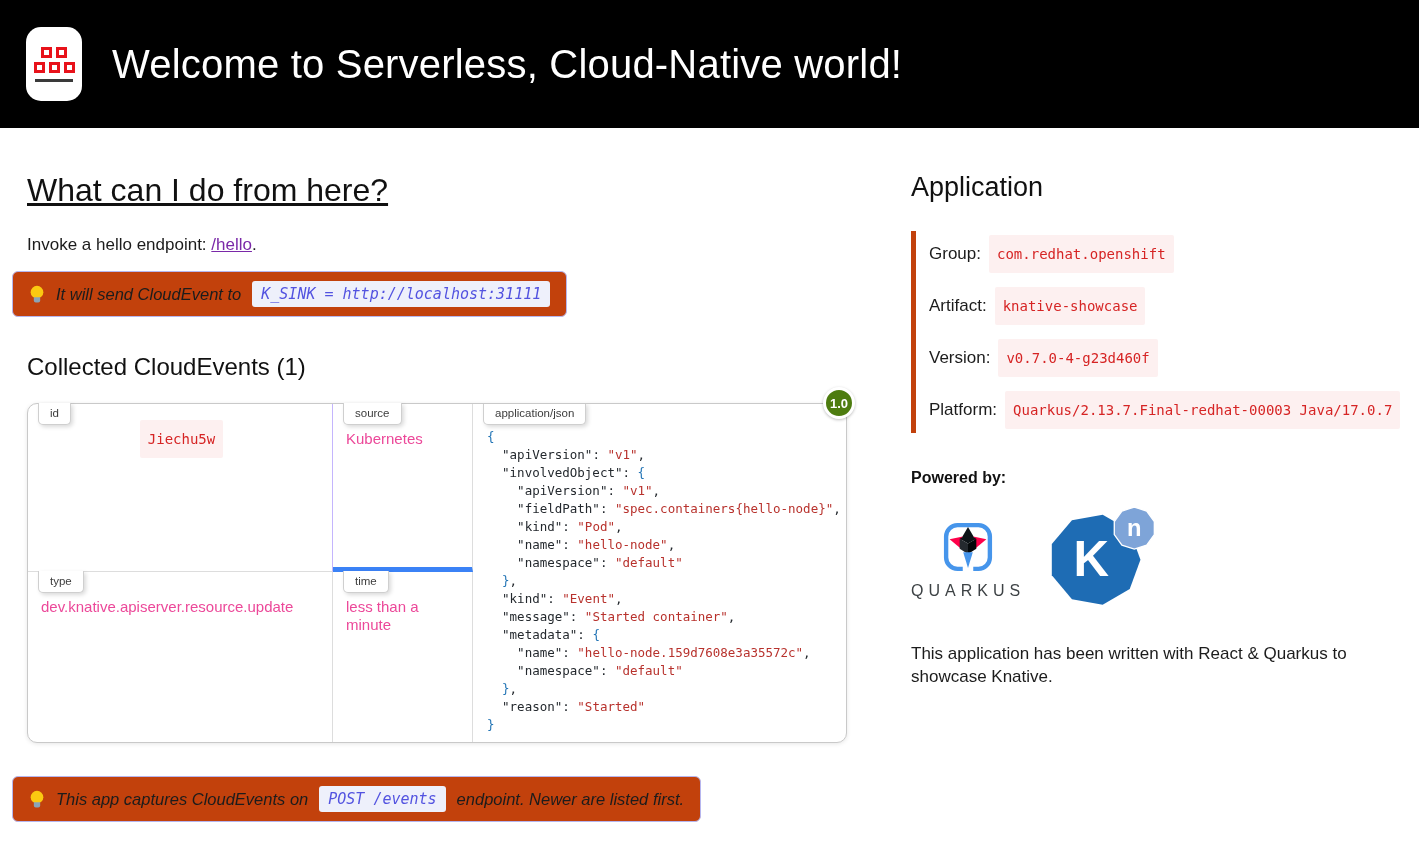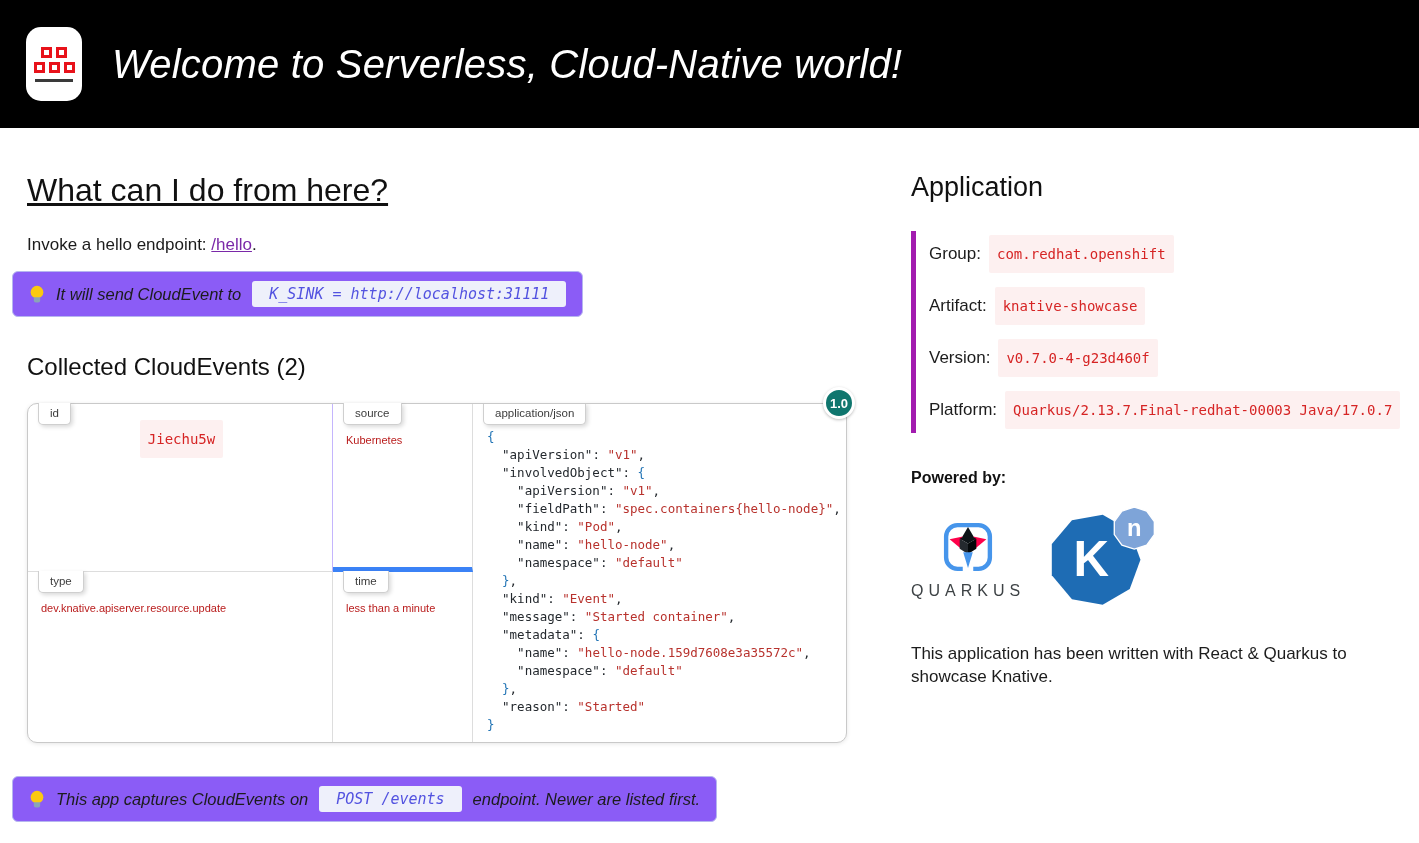--- a/index.html
+++ b/index.html
@@ -18,44 +18,44 @@
   }
   .app-icon {
     width:56px; height:74px; background:#fff; border-radius:15px;
     display:flex; flex-direction:column; align-items:center; justify-content:center;
     flex:0 0 auto;
   }
   .sq-row { display:flex; gap:4px; margin-bottom:4px; }
   .sq { width:11px; height:11px; border:3px solid #e8121a; background:#fff; }
   .icon-underline { width:38px; height:3px; background:#3a3a3a; margin-top:2px; }
   .banner-title {
-    margin:0; color:#fff; font-size:40px; font-weight:300; letter-spacing:0.2px;font-style:italic;
+    margin:0; color:#fff; font-size:40px; font-weight:300; letter-spacing:0.2px;
   }
 
   
   .content { display:flex; align-items:flex-start; }
   .main { width:884px; padding:44px 0 30px 27px; }
   .aside { width:535px; padding:44px 20px 30px 27px; }
 
   h1.page-q { margin:0 0 26px 0; font-size:32px; font-weight:400; color:#111;text-decoration:underline; }
   .invoke { font-size:17px; margin:0 0 16px 0; }
   .hello-link { color:#7a28a8; text-decoration:underline; cursor:pointer; }
 
   
   .tip {
     display:flex; align-items:center; gap:11px;
-    border:1px solid #b6b6ef; background:#8b5cf6; border-radius:6px;
+    border:1px solid #b6b6ef; background:#c2410c; border-radius:6px;
     padding:9px 16px; width:fit-content; margin-left:-15px;
     font-style:italic; font-size:16.5px; color:#1c1c1c;
   }
   .tip .bulb { flex:0 0 auto; display:inline-flex; }
   code.purple-code {
     font-family:"DejaVu Sans Mono","Liberation Mono",monospace;
     font-style:italic; font-size:15px; color:#5252e0;
-    background:#eef0fb; padding:4px 17px; border-radius:3px; white-space:nowrap;
+    background:#eef0fb; padding:4px 9px; border-radius:3px; white-space:nowrap;
   }
   .tip-bottom { margin-top:33px; }
 
   h2.collected { margin:36px 0 22px 0; font-size:24px; font-weight:400; color:#111; }
 
   
   .ce-table {
     position:relative; width:820px;
     display:grid; grid-template-columns:305px 140px 1fr; grid-template-rows:168px 170px;
     border:1px solid #c9c9c9; border-radius:10px; background:#fff;
@@ -70,43 +70,43 @@
   .chip {
     position:absolute; top:-1px; left:10px;
     background:#fff; border:1px solid #cfcfcf; border-top:none;
     border-radius:0 0 5px 5px; padding:4px 11px 5px 11px;
     font-size:11.5px; color:#3c3c3c; font-style:normal;
     box-shadow:2px 2px 4px rgba(0,0,0,0.15);
     white-space:nowrap;
   }
   .ver-badge {
     position:absolute; top:-17px; right:-9px; width:32px; height:32px;
-    background:#0f766e; border:3px solid #fff; border-radius:50%;
+    background:#4d7c0f; border:3px solid #fff; border-radius:50%;
     color:#fff; font-size:13px; font-weight:600;
     display:flex; align-items:center; justify-content:center;
     box-shadow:0 1px 3px rgba(0,0,0,0.25);
   }
   code.red-code {
     font-family:"DejaVu Sans Mono","Liberation Mono",monospace;
     font-size:14px; color:#d62424; background:#fdf0f0;
     padding:11px 8px; border-radius:2px; white-space:nowrap;
   }
-  .plain-val { font-size:11px; color:#b91c1c; }
+  .plain-val { font-size:15px; color:#ec4899; }
 
   .json { font-family:"DejaVu Sans Mono","Liberation Mono",monospace; font-size:12.5px; line-height:18px; }
   .json-line { white-space:pre; }
   .tok-k { color:#24292e; }
   .tok-p { color:#24292e; }
   .tok-s { color:#b8322d; }
   .tok-b { color:#2274b5; }
 
   
   h2.aside-title { margin:0 0 28px 0; font-size:27px; font-weight:400; color:#111; }
   .app-fields {
-    border-left:5px solid #a21caf; padding:4px 0 4px 13px;
+    border-left:5px solid #c2410c; padding:4px 0 4px 13px;
     display:flex; flex-direction:column; gap:14px;
   }
   .field { font-size:17px; display:flex; align-items:center; gap:8px; }
   h3.powered { margin:36px 0 20px 0; font-size:16px; font-weight:700; color:#111; }
   .logos { display:flex; align-items:flex-start; gap:24px; }
   .quarkus-block { display:flex; flex-direction:column; align-items:center; margin-top:12px; cursor:pointer; }
   .quarkus-word { font-size:16px; letter-spacing:5px; color:#3d4245; margin-top:7px; }
   .knative-block { cursor:pointer; }
   .desc { font-size:17px; line-height:1.38; width:468px; margin:30px 0 0 0; }
 </style>
@@ -140,21 +140,21 @@
       <span class="bulb">
         <svg width="16" height="19" viewBox="0 0 20 24">
           <circle cx="10" cy="9" r="8" fill="#fbc911"></circle>
           <path d="M6 15.5 h8 v4 a2.5 2.5 0 0 1 -2.5 2.5 h-3 a2.5 2.5 0 0 1 -2.5 -2.5 z" fill="#8aa4b8"></path>
         </svg>
       </span>
       <span>It will send CloudEvent to</span>
       <code class="purple-code">K_SINK = http://localhost:31111</code>
     </div>
 
-    <h2 class="collected">Collected CloudEvents (2)</h2>
+    <h2 class="collected">Collected CloudEvents (1)</h2>
 
     <div class="ce-table">
       <div class="ver-badge">1.0</div>
 
       <div class="ce-cell cell-id">
         <span class="chip">id</span>
         <code class="red-code">Jiechu5w</code>
       </div>
 
       <div class="ce-cell cell-source">

